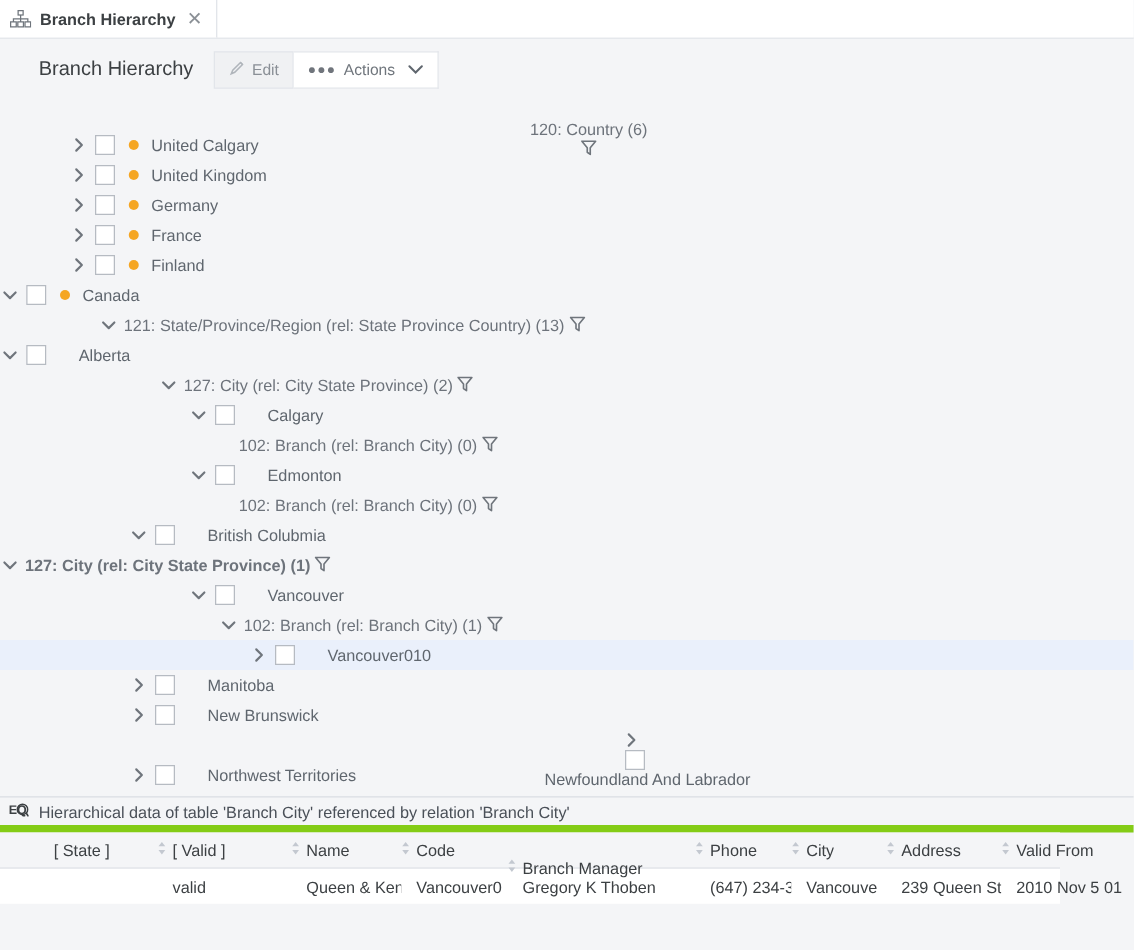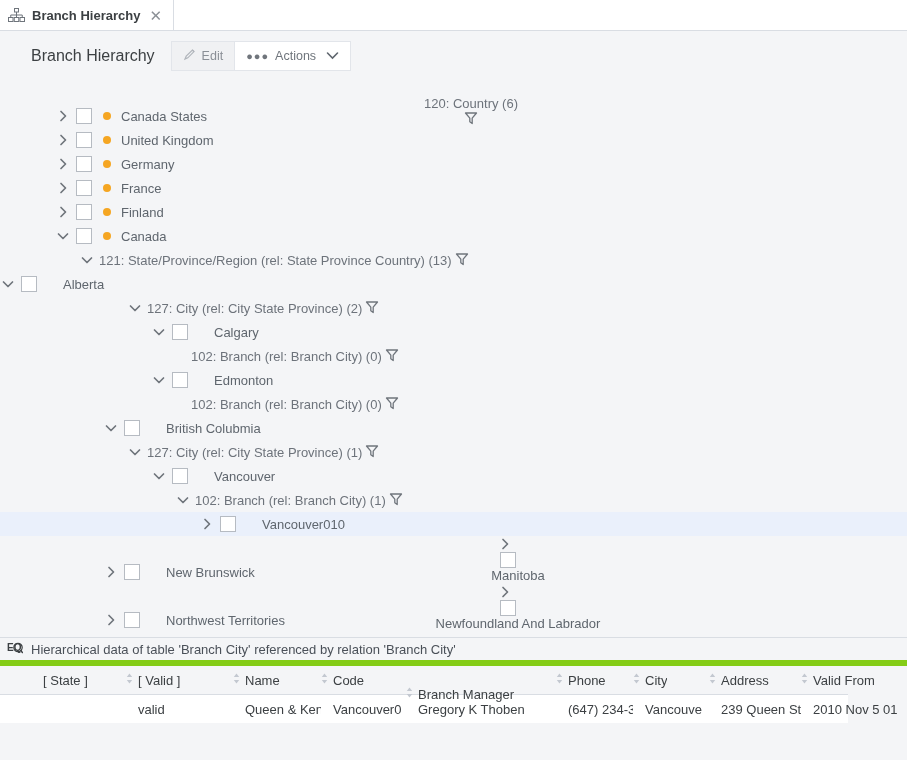--- a/index.html
+++ b/index.html
@@ -178,21 +178,21 @@
           </svg></span>
       </div>
       <div class="trow" style="padding-left: 55px;">
         <span class="chev">
           <svg width="12" height="12" viewBox="0 0 12 12">
             <path d="M4 1.5 L8.5 6 L4 10.5" fill="none" stroke="#6f757c" stroke-width="1.7" stroke-linecap="round" stroke-linejoin="round"></path>
           </svg>
         </span>
         <span class="cbox"></span>
         <span class="dot" style="background: rgb(245, 166, 35);"></span>
-        <span class="tlabel withdot">Canada States</span>
+        <span class="tlabel withdot">United Calgary</span>
       </div>
       <div class="trow" style="padding-left: 55px;">
         <span class="chev">
           <svg width="12" height="12" viewBox="0 0 12 12">
             <path d="M4 1.5 L8.5 6 L4 10.5" fill="none" stroke="#6f757c" stroke-width="1.7" stroke-linecap="round" stroke-linejoin="round"></path>
           </svg>
         </span>
         <span class="cbox"></span>
         <span class="dot" style="background: rgb(245, 166, 35);"></span>
         <span class="tlabel withdot">United Kingdom</span>
@@ -220,21 +220,21 @@
       <div class="trow" style="padding-left: 55px;">
         <span class="chev">
           <svg width="12" height="12" viewBox="0 0 12 12">
             <path d="M4 1.5 L8.5 6 L4 10.5" fill="none" stroke="#6f757c" stroke-width="1.7" stroke-linecap="round" stroke-linejoin="round"></path>
           </svg>
         </span>
         <span class="cbox"></span>
         <span class="dot" style="background: rgb(245, 166, 35);"></span>
         <span class="tlabel withdot">Finland</span>
       </div>
-      <div class="trow" style="padding-left: 55px;">
+      <div class="trow" style="">
         <span class="chev">
           <svg width="12" height="12" viewBox="0 0 12 12">
             <path d="M1.5 4 L6 8.5 L10.5 4" fill="none" stroke="#6f757c" stroke-width="1.7" stroke-linecap="round" stroke-linejoin="round"></path>
           </svg>
         </span>
         <span class="cbox"></span>
         <span class="dot" style="background: rgb(245, 166, 35);"></span>
         <span class="tlabel withdot">Canada</span>
       </div>
       <div class="trow grouprow" style="padding-left: 79px;">
@@ -302,21 +302,21 @@
       </div>
       <div class="trow" style="padding-left: 103px;">
         <span class="chev">
           <svg width="12" height="12" viewBox="0 0 12 12">
             <path d="M1.5 4 L6 8.5 L10.5 4" fill="none" stroke="#6f757c" stroke-width="1.7" stroke-linecap="round" stroke-linejoin="round"></path>
           </svg>
         </span>
         <span class="cbox"></span>
         <span class="tlabel" style="margin-left: 26px;">British Colubmia</span>
       </div>
-      <div class="trow grouprow" style="padding-left: 127px;">
+      <div class="trow grouprow" style=" font-weight: bold;">
         <span class="chev">
           <svg width="12" height="12" viewBox="0 0 12 12">
             <path d="M1.5 4 L6 8.5 L10.5 4" fill="none" stroke="#6f757c" stroke-width="1.7" stroke-linecap="round" stroke-linejoin="round"></path>
           </svg>
         </span>
         <span class="glabel">127: City (rel: City State Province) (1)</span>
         <span class="funnel"><svg width="14" height="14" viewBox="0 0 14 14">
             <path d="M1.5 2 L12.5 2 L8.2 7.2 L8.2 12.5 L5.8 10.8 L5.8 7.2 Z" fill="none" stroke="#6f757c" stroke-width="1.3" stroke-linejoin="round"></path>
           </svg></span>
       </div>
@@ -342,21 +342,21 @@
       </div>
       <div class="trow selected" style="padding-left: 199px;">
         <span class="chev">
           <svg width="12" height="12" viewBox="0 0 12 12">
             <path d="M4 1.5 L8.5 6 L4 10.5" fill="none" stroke="#6f757c" stroke-width="1.7" stroke-linecap="round" stroke-linejoin="round"></path>
           </svg>
         </span>
         <span class="cbox"></span>
         <span class="tlabel" style="margin-left: 26px;">Vancouver010</span>
       </div>
-      <div class="trow" style="padding-left: 103px; flex-direction: column;">
+      <div class="trow" style="padding-left: 103px;">
         <span class="chev">
           <svg width="12" height="12" viewBox="0 0 12 12">
             <path d="M4 1.5 L8.5 6 L4 10.5" fill="none" stroke="#6f757c" stroke-width="1.7" stroke-linecap="round" stroke-linejoin="round"></path>
           </svg>
         </span>
         <span class="cbox"></span>
         <span class="tlabel" style="margin-left: 26px;">Manitoba</span>
       </div>
       <div class="trow" style="padding-left: 103px;">
         <span class="chev">

